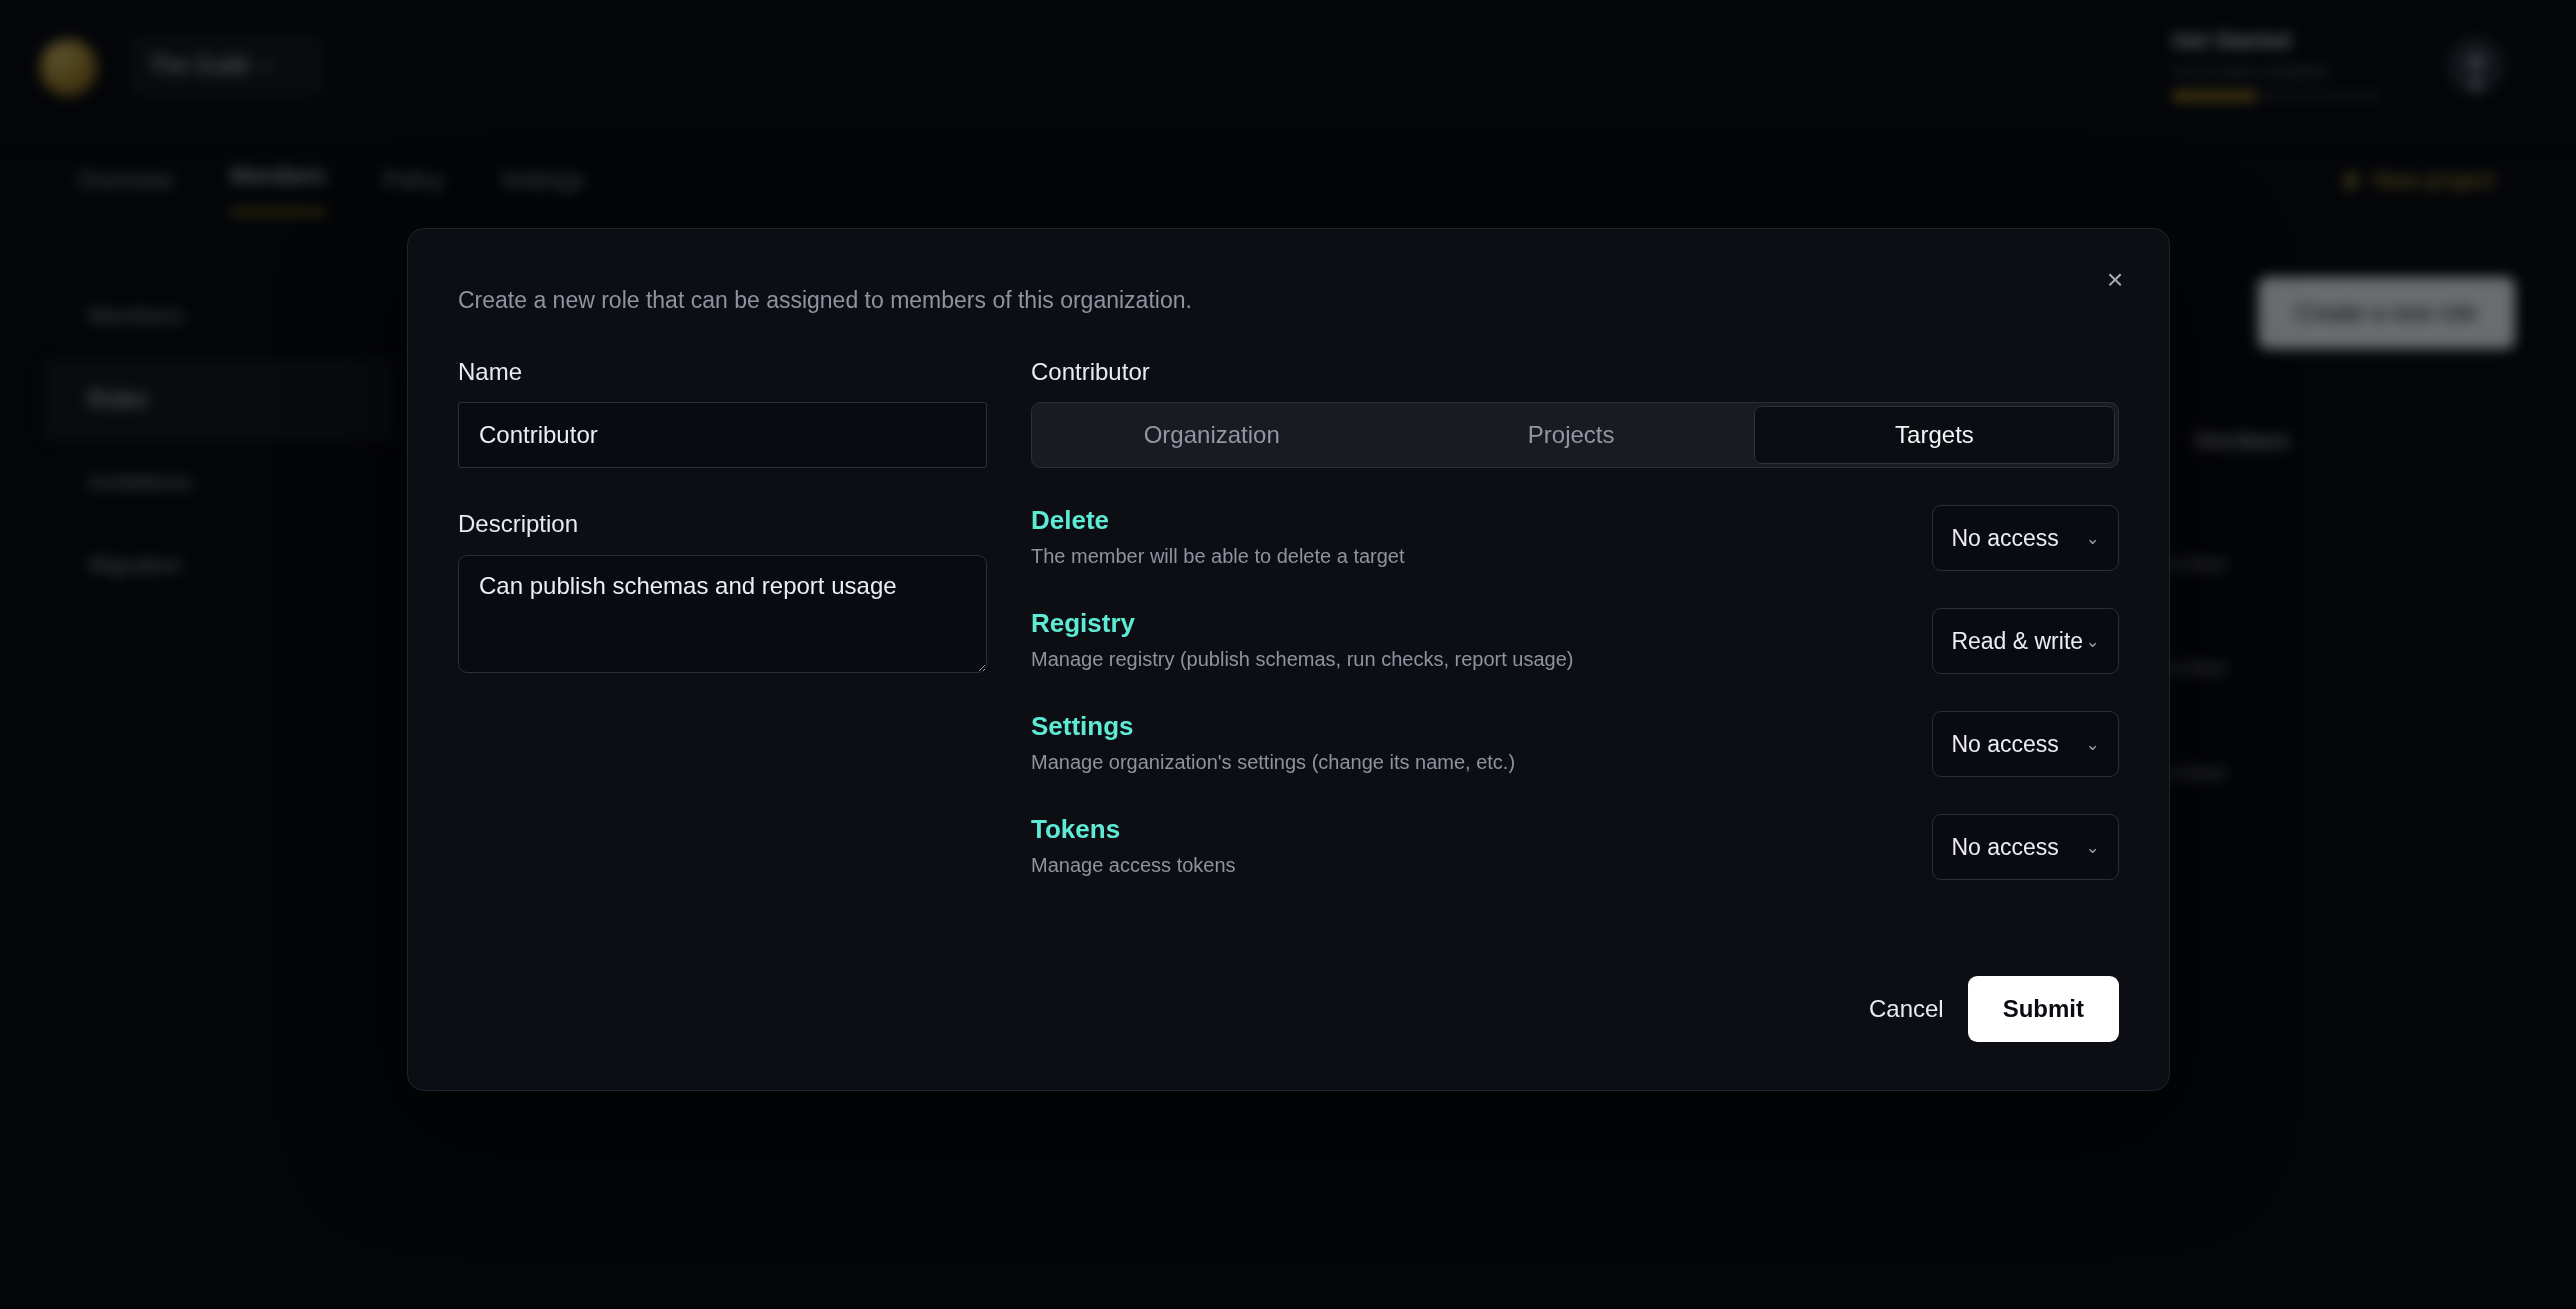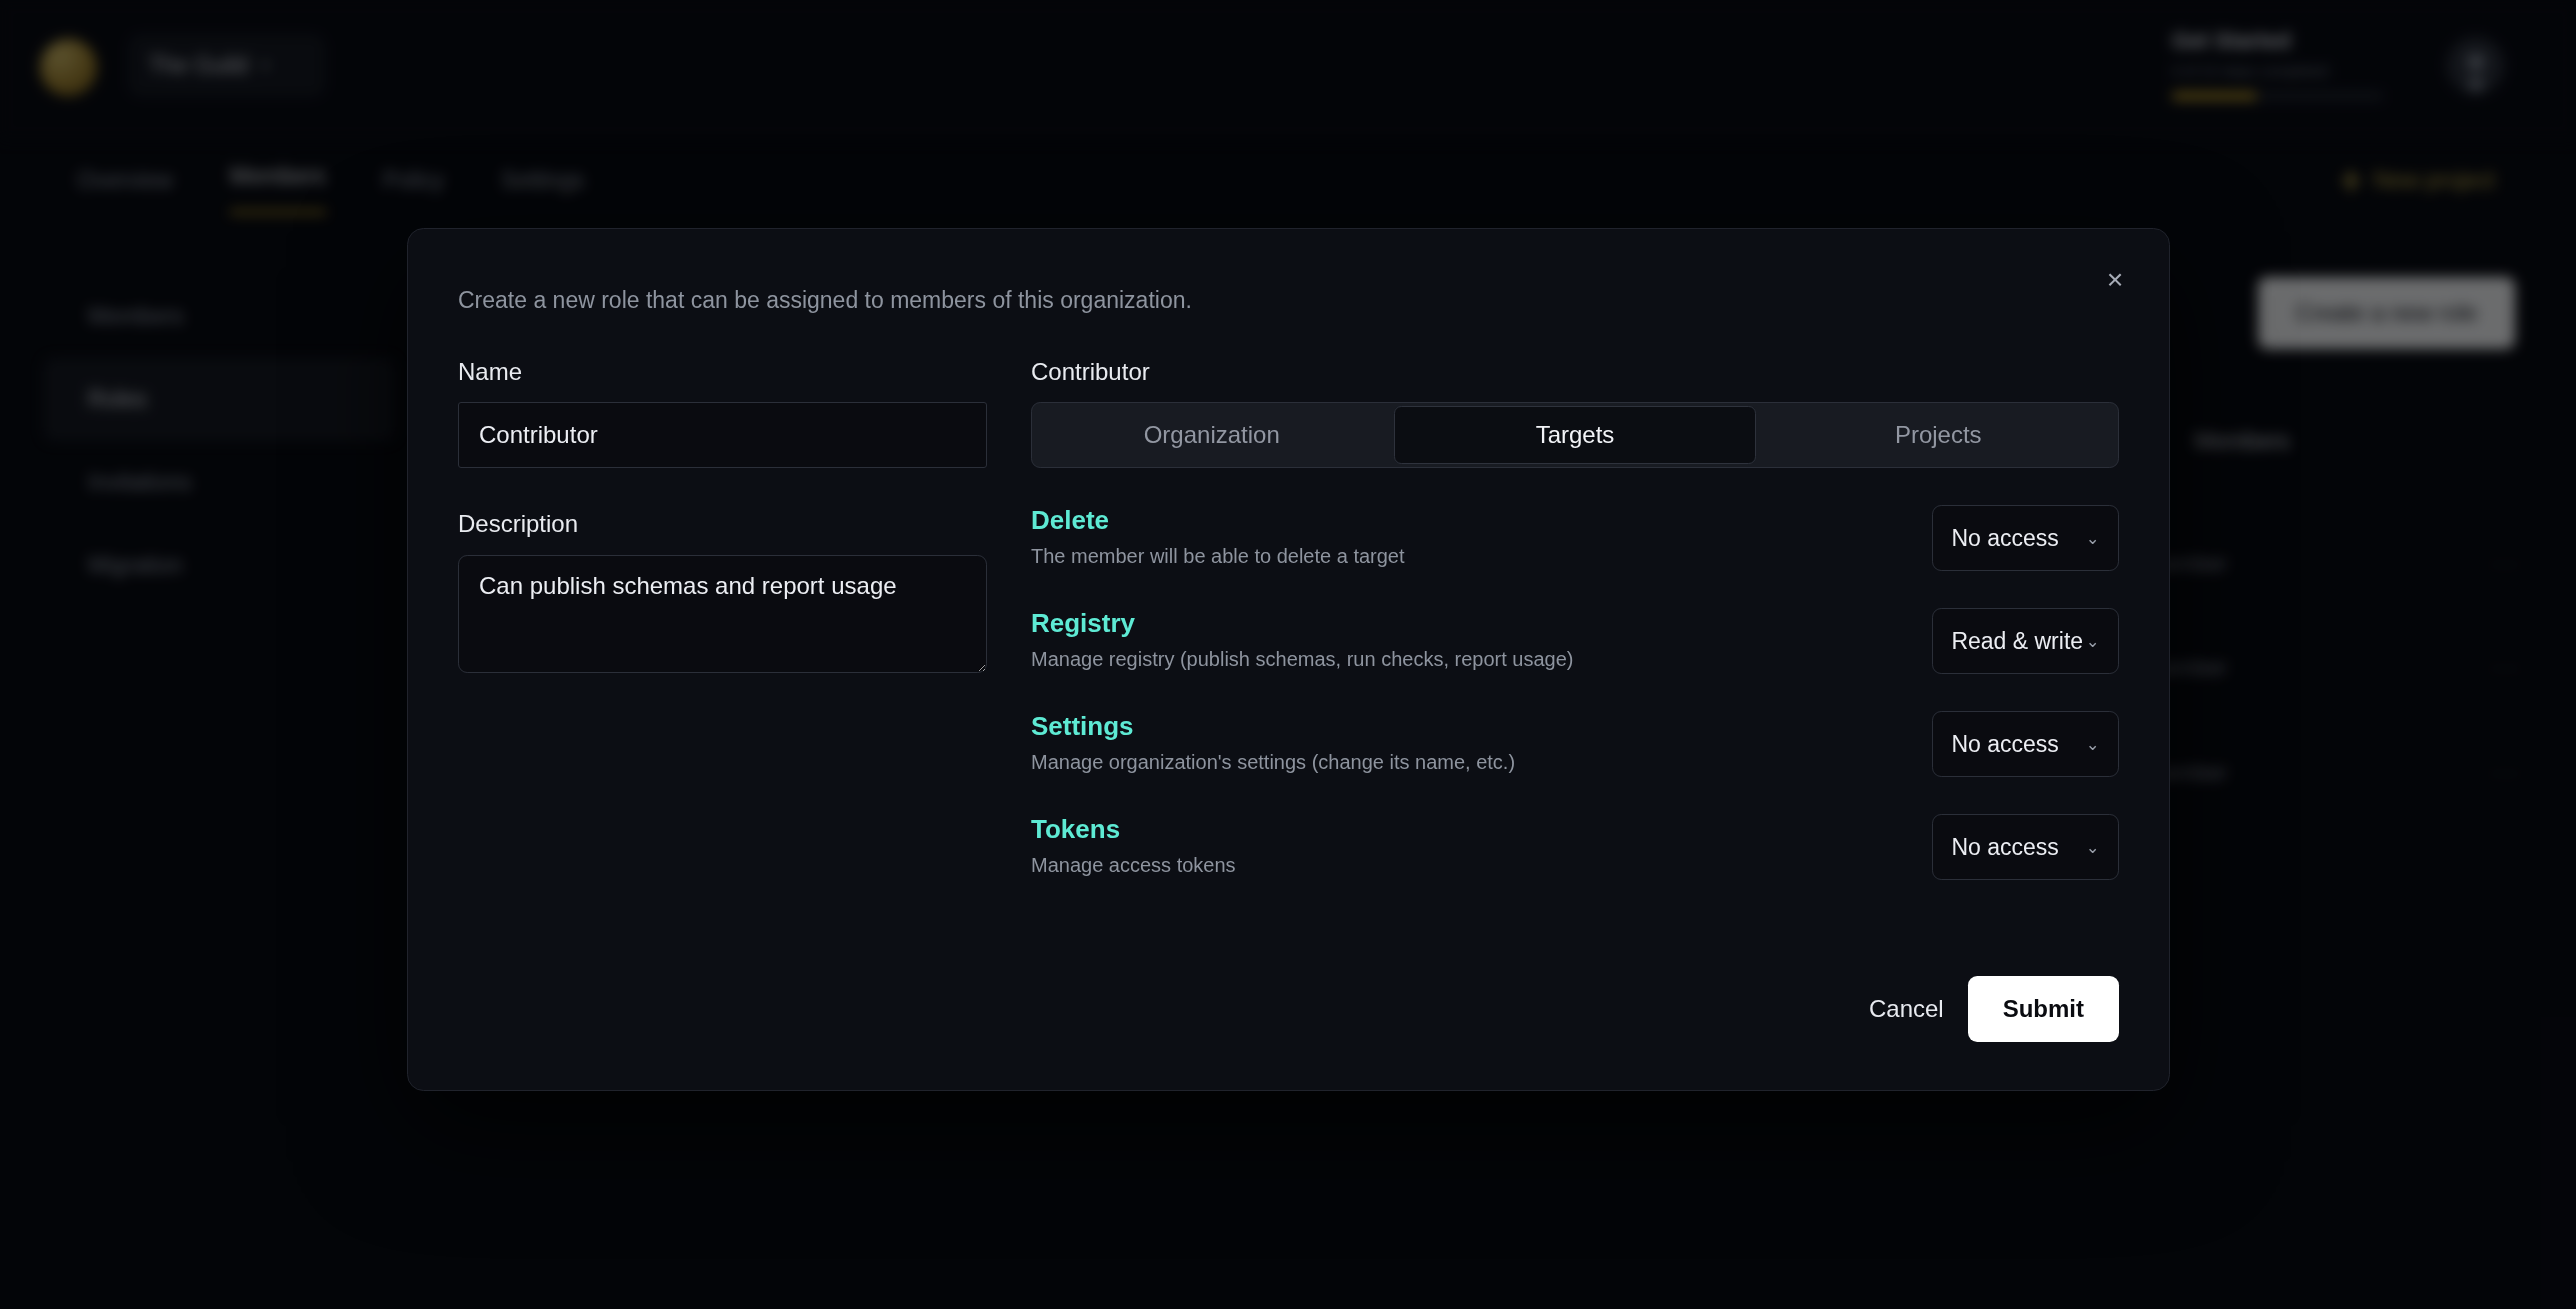--- a/index.html
+++ b/index.html
@@ -265,22 +265,22 @@
         <div class="field-label">Description</div>
         <textarea class="textarea" style="">Can publish schemas and report usage</textarea>
       </div>
     </div>
 
     <div class="col-right">
       <div class="field-label">Contributor</div>
 
       <div class="tabs">
         <div class="tab">Organization</div>
+        <div class="tab">Projects</div>
         <div class="tab active">Targets</div>
-        <div class="tab">Projects</div>
       </div>
 
       <div class="perm-row">
         <div>
           <div class="perm-name">Delete</div>
           <div class="perm-desc">The member will be able to delete a target</div>
         </div>
         <div class="select">
           <span>No access</span>
           <span class="chev">⌄</span>

